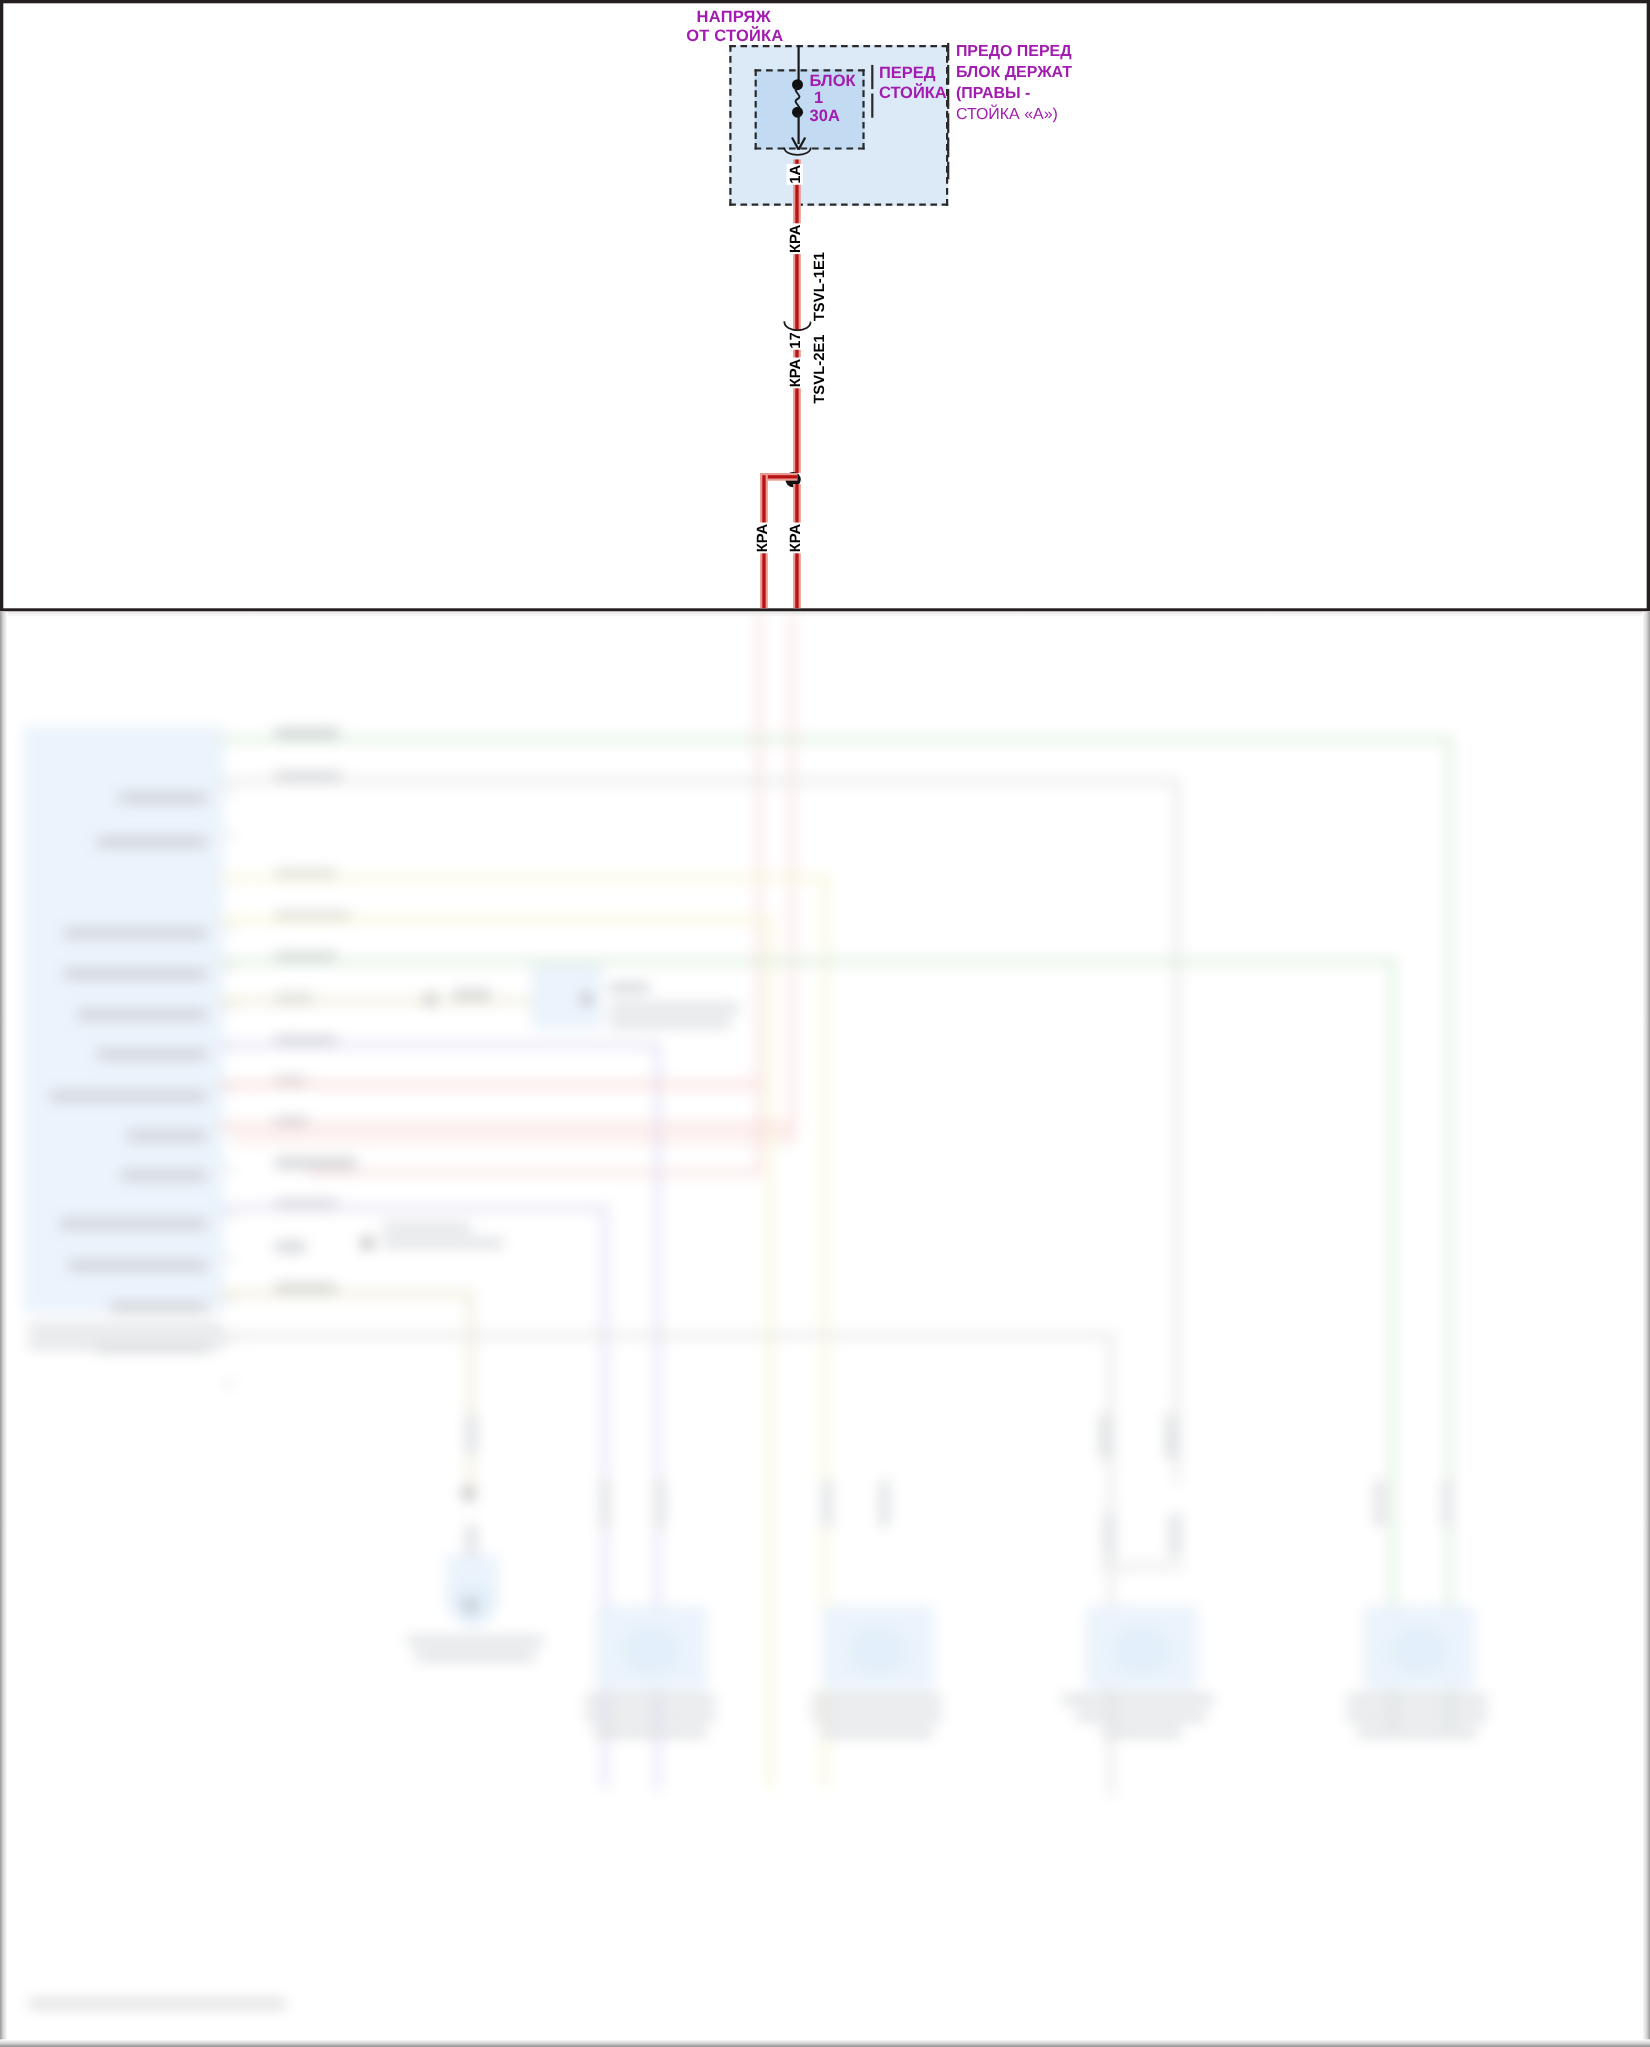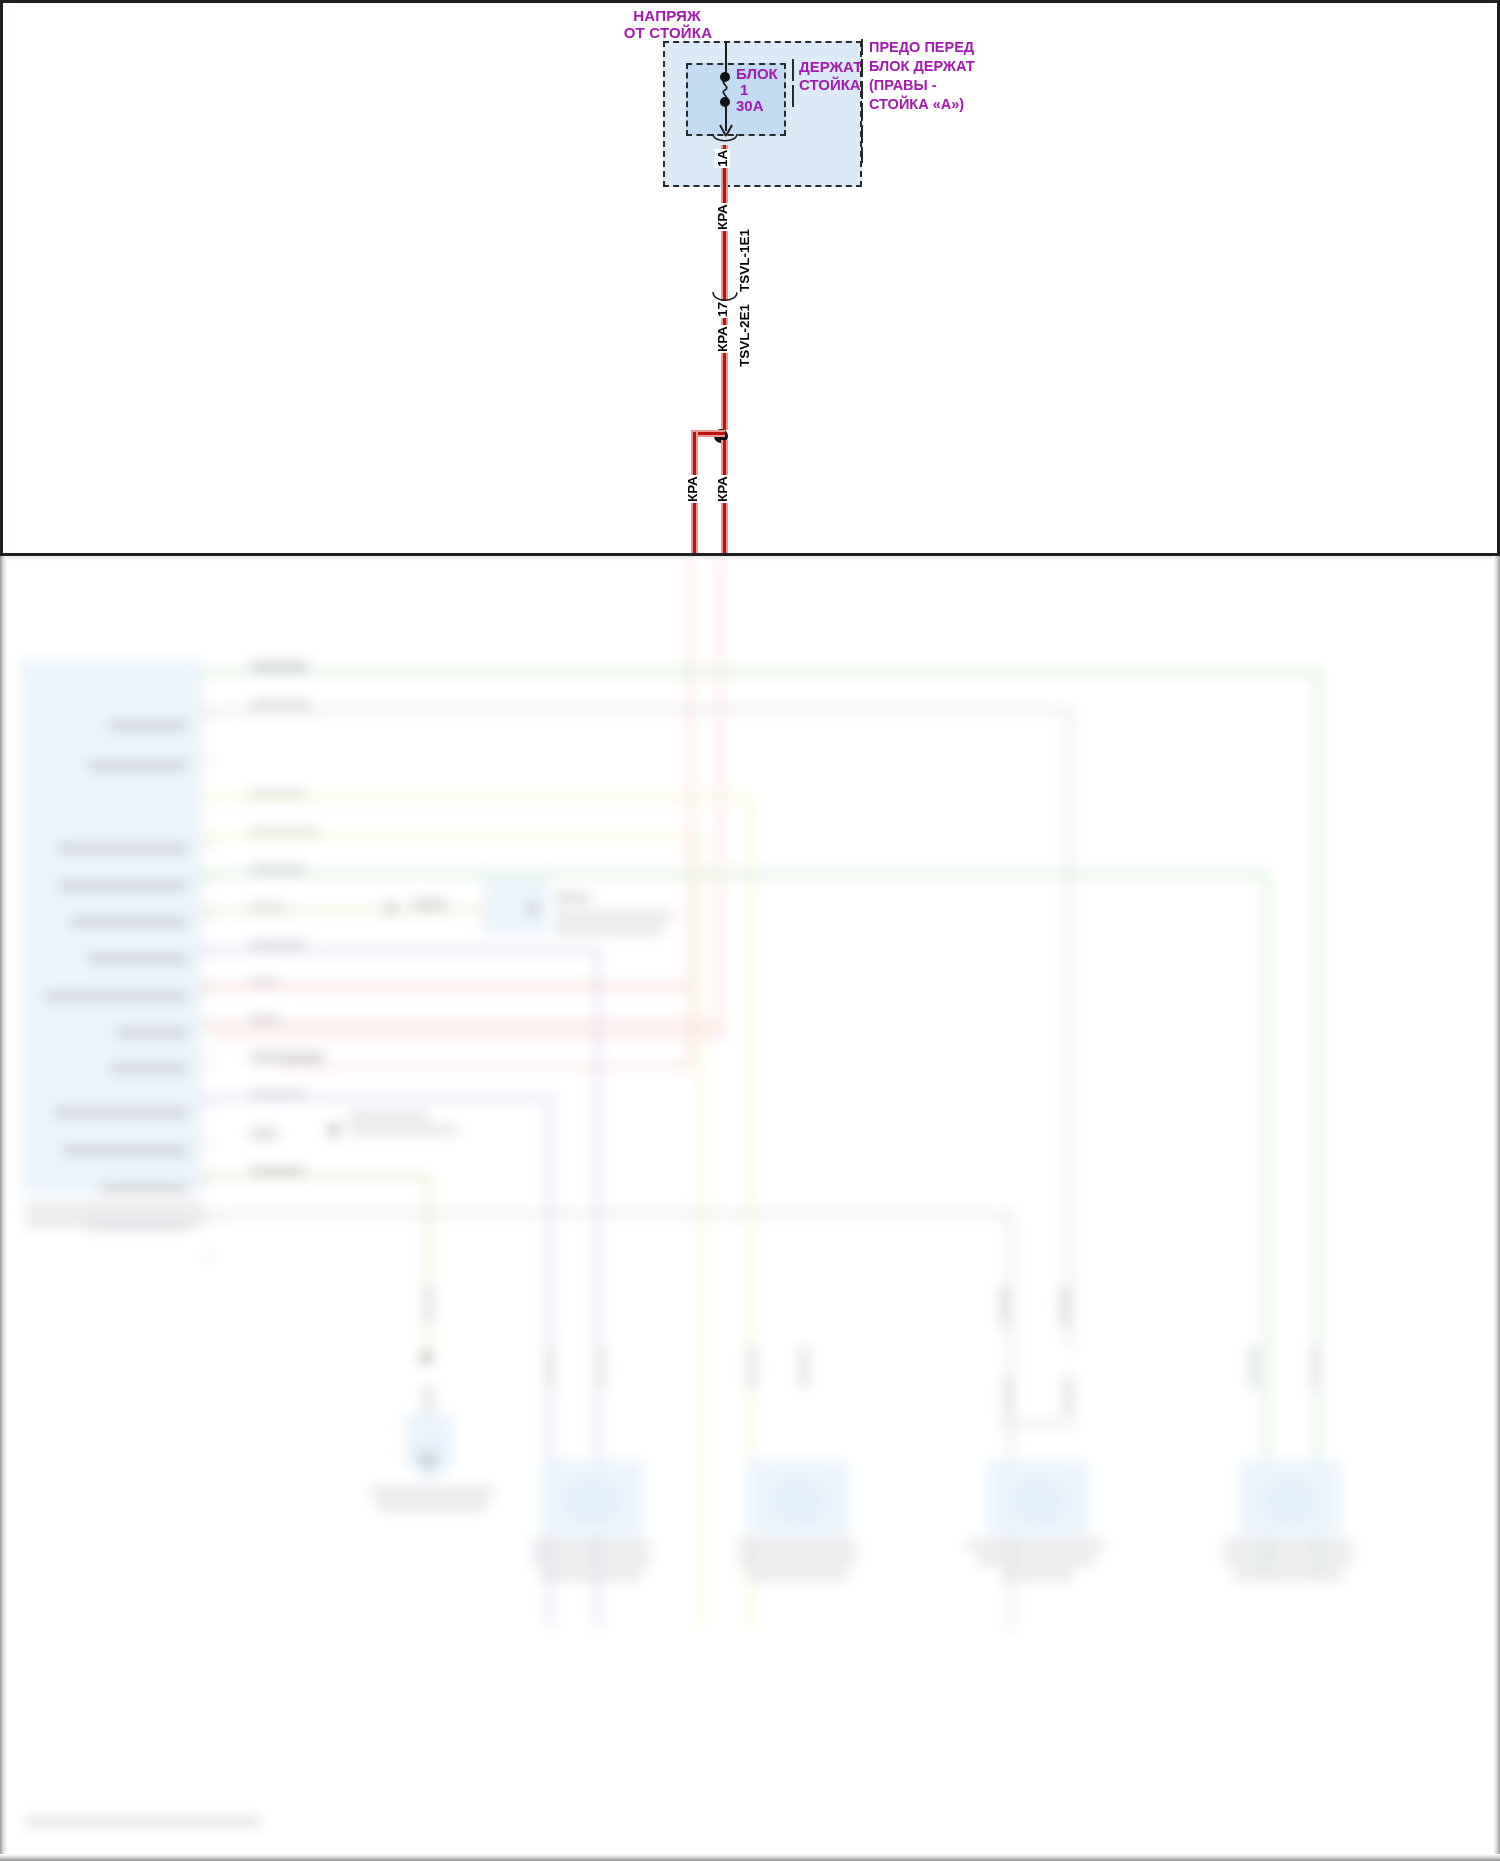--- a/index.html
+++ b/index.html
@@ -87,21 +87,21 @@
     <div class="dot" style="left:717px;top:69px;width:10px;height:10px;"></div>
     <svg class="abs" style="left:714px;top:76px;width:18px;height:22px;" viewBox="0 0 18 22">
       <path d="M8,0 C2,4 14,8 8,11 C2,14 14,18 8,22" fill="none" stroke="#1b1b1b" stroke-width="1.8"></path>
     </svg>
     <div class="dot" style="left:717px;top:94px;width:10px;height:10px;"></div>
 
     <div class="txt" style="left:733px;top:62px;font-size:15px;font-weight:700;">БЛОК</div>
     <div class="txt" style="left:737px;top:78px;font-size:15px;font-weight:700;">1</div>
     <div class="txt" style="left:733px;top:94px;font-size:15px;font-weight:700;">30A</div>
 
-    <div class="txt" style="left:796px;top:55px;font-size:15px;font-weight:700;">ДЕРЖАТ</div>
+    <div class="txt" style="left:796px;top:55px;font-size:15px;font-weight:700;">ПЕРЕД</div>
     <div class="txt" style="left:796px;top:73px;font-size:15px;font-weight:700;">СТОЙКА</div>
 
     <div class="wire-blk v" style="left:722px;top:100px;height:28px;"></div>
     <svg class="abs" style="left:714px;top:120px;width:18px;height:14px;" viewBox="0 0 18 14">
       <path d="M9,13 L3,2 M9,13 L15,2" fill="none" stroke="#1b1b1b" stroke-width="2"></path>
     </svg>
 
     <svg class="abs" style="left:707px;top:130px;width:30px;height:14px;" viewBox="0 0 30 14">
       <path d="M3,1 C3,10 27,10 27,1" fill="none" stroke="#1b1b1b" stroke-width="1.6"></path>
     </svg>
@@ -109,21 +109,21 @@
     <div class="vbar" style="left:858px;top:36px;height:16px;"></div>
     <div class="vbar" style="left:858px;top:56px;height:18px;"></div>
     <div class="vbar" style="left:858px;top:78px;height:18px;"></div>
     <div class="vbar" style="left:858px;top:100px;height:18px;"></div>
     <div class="vbar" style="left:858px;top:122px;height:18px;"></div>
     <div class="vbar" style="left:858px;top:144px;height:16px;"></div>
 
     <div class="txt" style="left:866px;top:36px;font-size:14.5px;font-weight:700;">ПРЕДО ПЕРЕД</div>
     <div class="txt" style="left:866px;top:55px;font-size:14.5px;font-weight:700;">БЛОК ДЕРЖАТ</div>
     <div class="txt" style="left:866px;top:74px;font-size:14.5px;font-weight:700;">(ПРАВЫ -</div>
-    <div class="txt" style="left:866px;top:93px;font-size:14.5px;font-weight:700;text-align:right;">СТОЙКА «А»)</div>
+    <div class="txt" style="left:866px;top:93px;font-size:14.5px;font-weight:400;text-align:right;">СТОЙКА «А»)</div>
 
     <div class="wire-red-halo v" style="left:718px;top:142px;height:285px;"></div>
     <div class="wire-red v" style="left:720px;top:142px;height:285px;"></div>
 
     <svg class="abs" style="left:707px;top:288px;width:30px;height:16px;" viewBox="0 0 30 16">
       <path d="M3,1 C3,12 27,12 27,1" fill="none" stroke="#1b1b1b" stroke-width="1.6"></path>
     </svg>
 
     <div class="vlabel" style="left:712px;top:165px;font-size:13.5px;font-weight:700;">1A</div>
     <div class="vlabel" style="left:712px;top:228px;font-size:13.5px;font-weight:700;">КРА</div>

